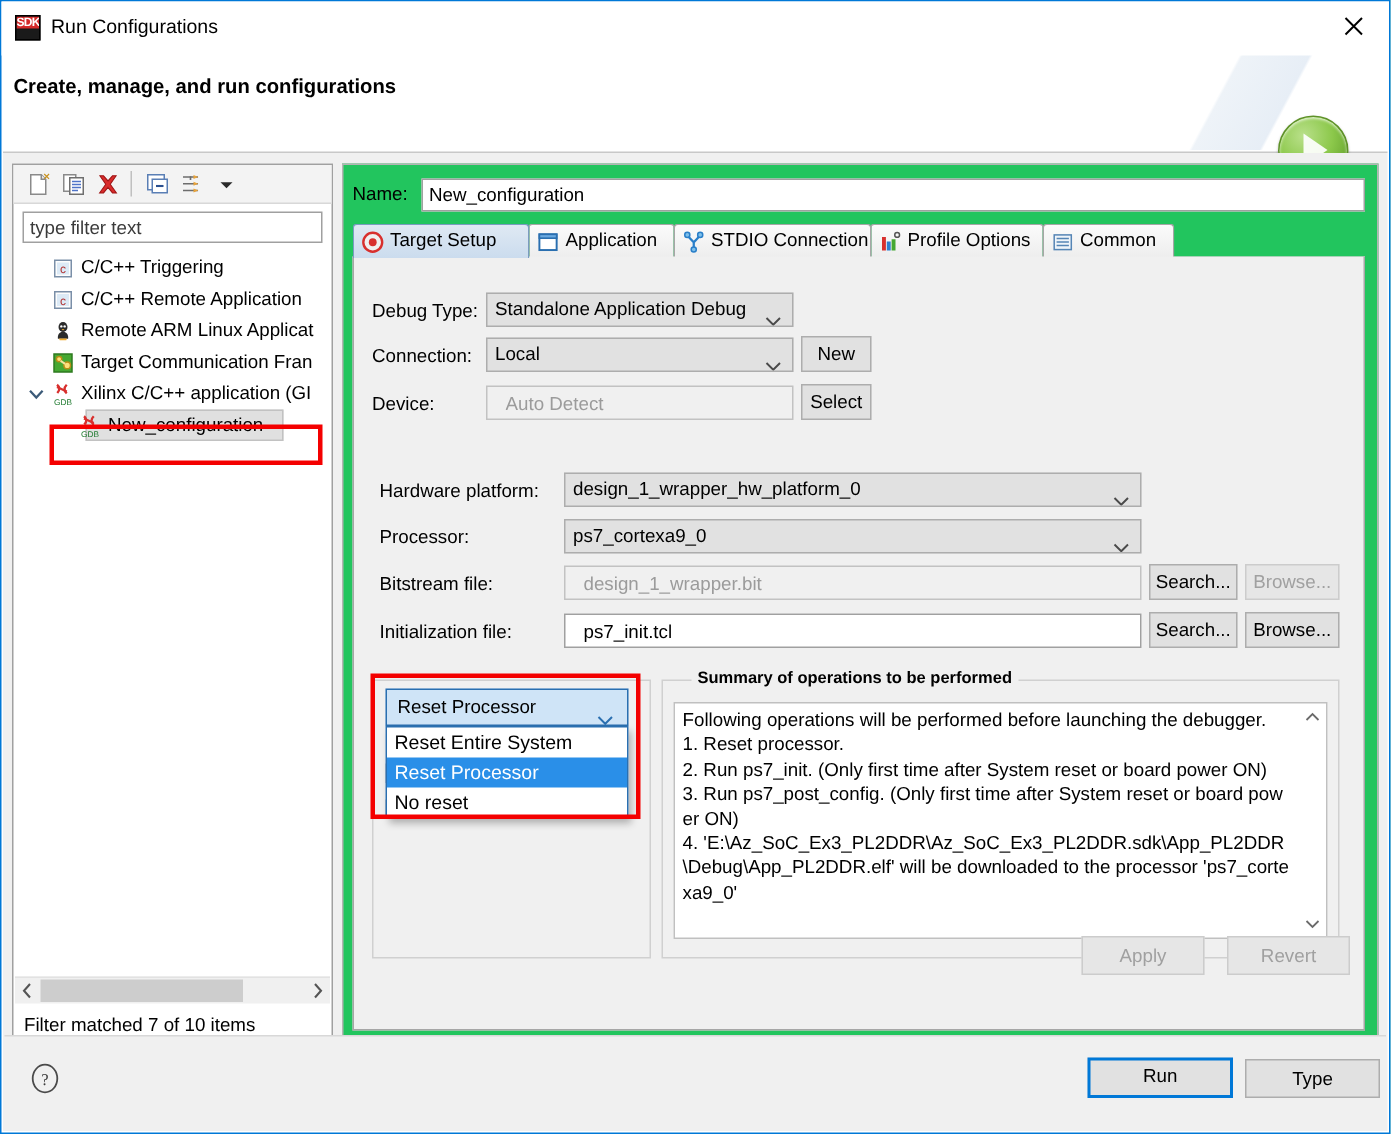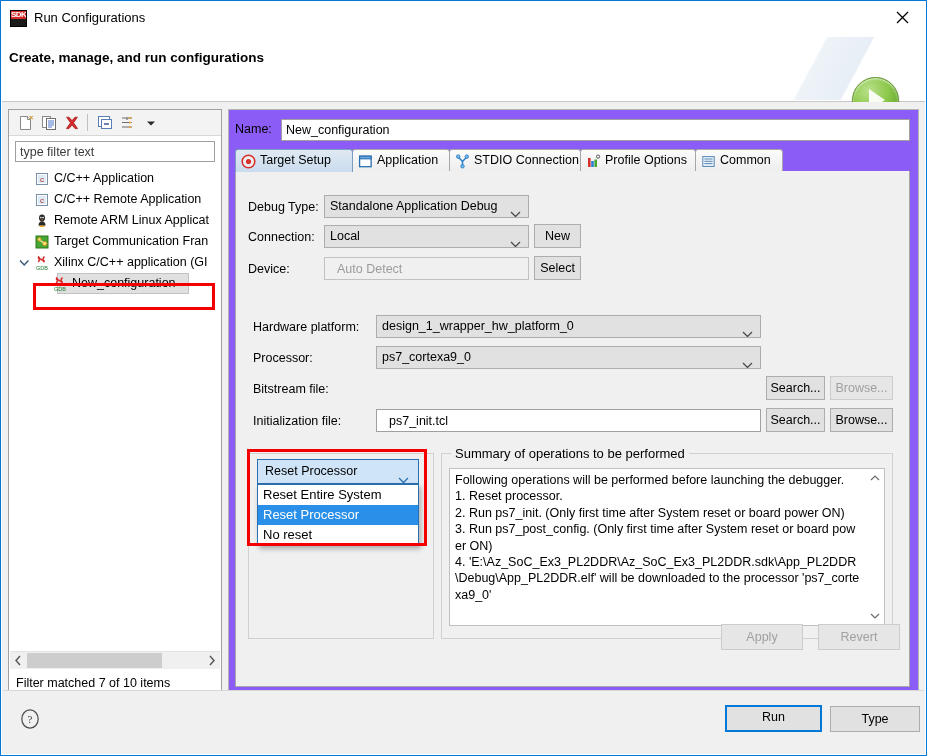--- a/index.html
+++ b/index.html
@@ -138,21 +138,21 @@
     position:absolute;left:17px;top:1px;width:135px;height:15px;background:#cdcdcd;
   }
   .hscroll .arr{position:absolute;top:0;width:17px;height:17px;cursor:pointer;}
   .hscroll .arr.l{left:0;} .hscroll .arr.r{right:0;}
   .filterstatus{
     position:absolute;left:7px;bottom:3px;font-size:12.5px;color:#000;margin-top:9px;
   }
   
   .rightpanel{
     position:absolute;left:226px;top:7px;right:6px;height:585px;
-    background:#8b5cf6;
+    background:#22c55e;
     border:1px solid #b4b4b4;
     box-sizing:border-box;
   }
   .namerow{position:absolute;left:6px;top:9px;right:8px;height:22px;}
   .namerow .lab{position:absolute;left:0;top:3px;font-size:12.5px;}
   .nameinput{
     position:absolute;left:46px;top:0;right:0;height:22px;
     border:1px solid #a0a0a0;background:#fff;box-sizing:border-box;
     font-family:"Liberation Sans", sans-serif;font-size:12.5px;
     padding:0 4px;outline:none;color:#000;
@@ -217,22 +217,22 @@
     color:#000;cursor:pointer;text-align:center;
     line-height:22px;
   }
   .btn.disabled{color:#a0a0a0;border-color:#cccccc;background:#e6e6e6;cursor:default;}
   .btn.primary{border:2px solid #0078d7;background:#e1e1e1;line-height:20px;}
   .groupbox{
     position:absolute;box-sizing:border-box;
     border:1px solid #d0d0d0;
   }
   .groupbox .gtitle{
-    position:absolute;left:9px;top:-8px;background:#f0f0f0;
-    padding:0 4px;font-size:13px;color:#000;
+    position:absolute;left:19px;top:-8px;background:#f0f0f0;
+    padding:0 4px;font-size:11px;color:#000;font-weight:bold;
   }
   .summarybox{
     position:absolute;box-sizing:border-box;
     background:#fff;border:1px solid #c0c0c0;
     overflow:hidden;
   }
   .summarytext{
     position:absolute;left:5px;top:3px;right:22px;
     font-size:12.5px;line-height:16.4px;color:#000;
     white-space:pre-wrap;word-break:break-all;
@@ -361,21 +361,21 @@
       <div class="tree">
 
         <div class="trow">
           <span class="ticon">
             <svg width="16" height="16" viewBox="0 0 16 16">
               <rect x="2.5" y="2.5" width="11" height="11" fill="#fdfdfd" stroke="#7a8fa8"></rect>
               <rect x="4" y="4" width="8" height="8" fill="#dceaf6"></rect>
               <text x="8" y="11.3" font-size="8" fill="#b03030" text-anchor="middle" font-family="Liberation Sans, sans-serif">c</text>
             </svg>
           </span>
-          <span class="tlabel">C/C++ Application</span>
+          <span class="tlabel">C/C++ Triggering</span>
         </div>
 
         <div class="trow">
           <span class="ticon">
             <svg width="16" height="16" viewBox="0 0 16 16">
               <rect x="2.5" y="2.5" width="11" height="11" fill="#fdfdfd" stroke="#7a8fa8"></rect>
               <rect x="4" y="4" width="8" height="8" fill="#dceaf6"></rect>
               <text x="8" y="11.3" font-size="8" fill="#b03030" text-anchor="middle" font-family="Liberation Sans, sans-serif">c</text>
             </svg>
           </span>
@@ -564,20 +564,21 @@
         <div class="combo" style="left:140px;top:175px;width:385px">
           <span class="cv">ps7_cortexa9_0</span>
           <span class="carrow">
             <svg width="11" height="7" viewBox="0 0 11 7">
                 <path d="M1 1 L5.5 5.5 L10 1" fill="none" stroke="#4a4a4a" stroke-width="1.3"></path>
               </svg>
           </span>
         </div>
 
         <span class="flabel" style="left:17px;top:211px">Bitstream file:</span>
+        <input class="txt disabled" style="left: 140px; top: 206px; width: 385px;" value="" readonly="" placeholder="design_1_wrapper.bit">
         <div class="btn" style="left:530px;top:205px;width:59px">Search...</div>
         <div class="btn disabled" style="left:594px;top:205px;width:63px">Browse...</div>
 
         <span class="flabel" style="left:17px;top:243px">Initialization file:</span>
         <input class="txt" style="left: 140px; top: 238px; width: 385px;" value="ps7_init.tcl">
         <div class="btn" style="left:530px;top:237px;width:59px">Search...</div>
         <div class="btn" style="left:594px;top:237px;width:63px">Browse...</div>
 
         <div class="groupbox" style="left:12px;top:282px;width:186px;height:186px"></div>
 

